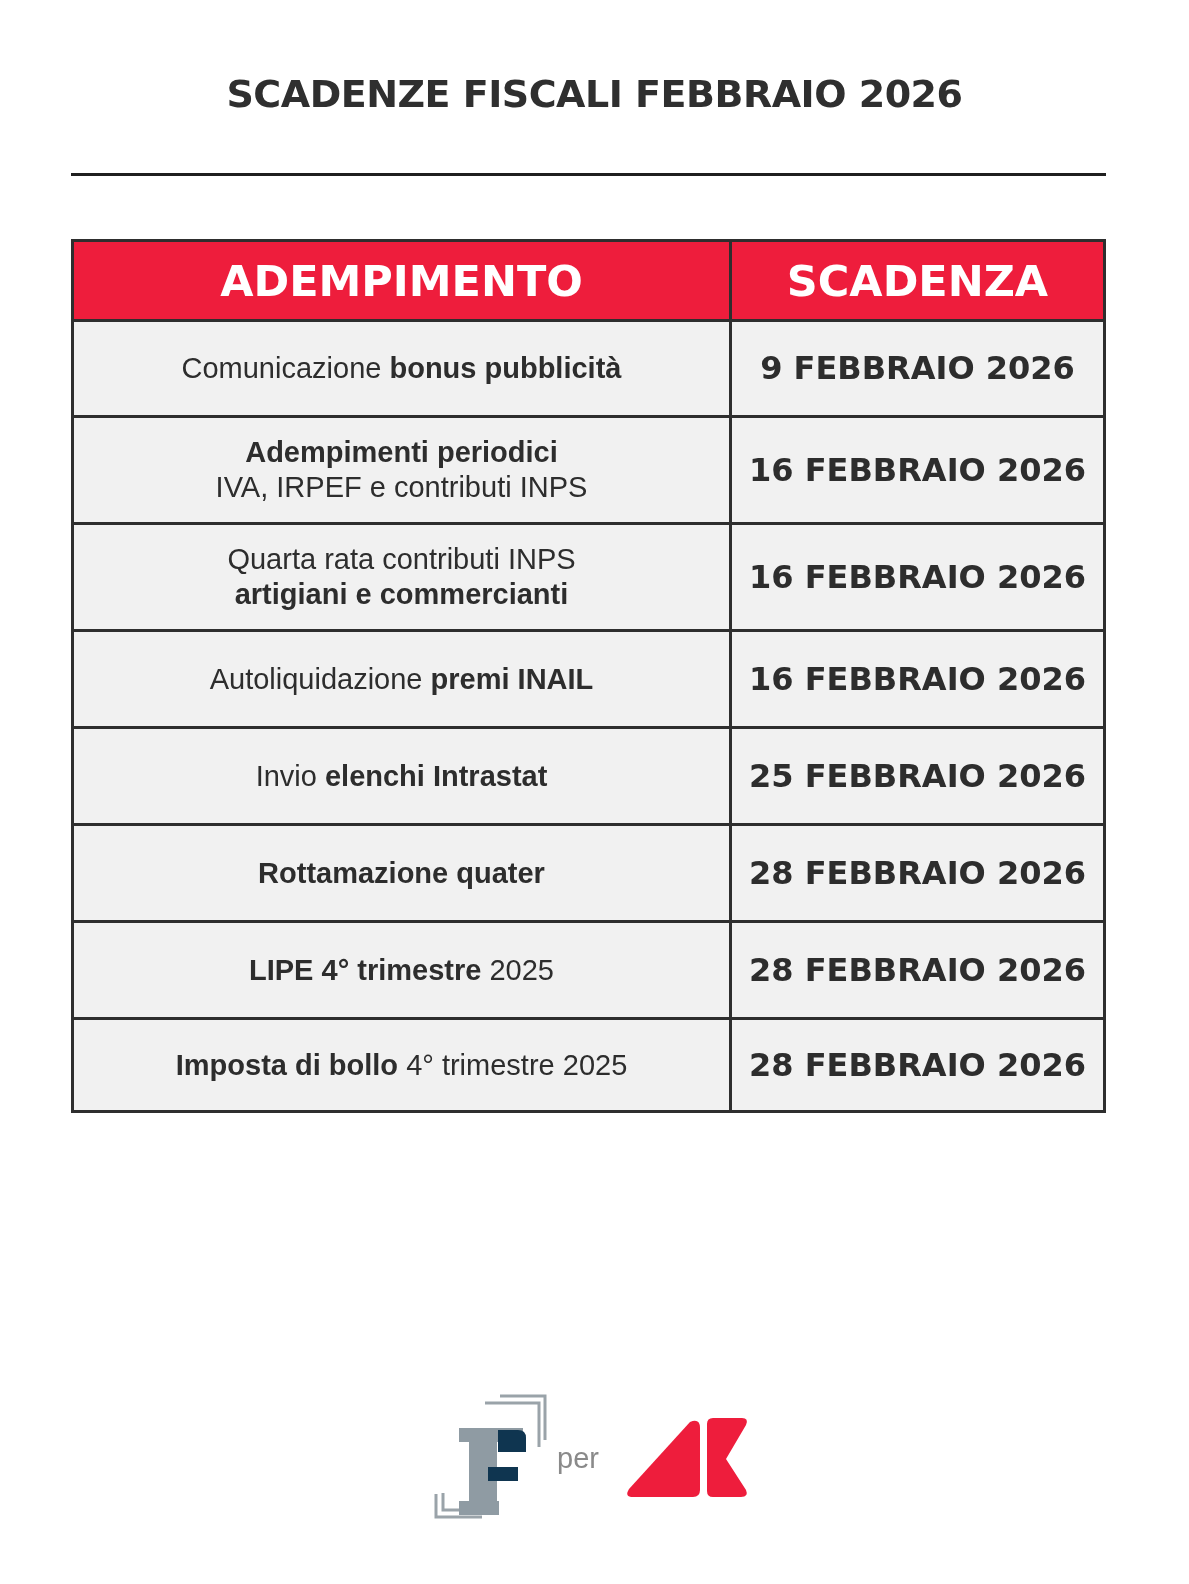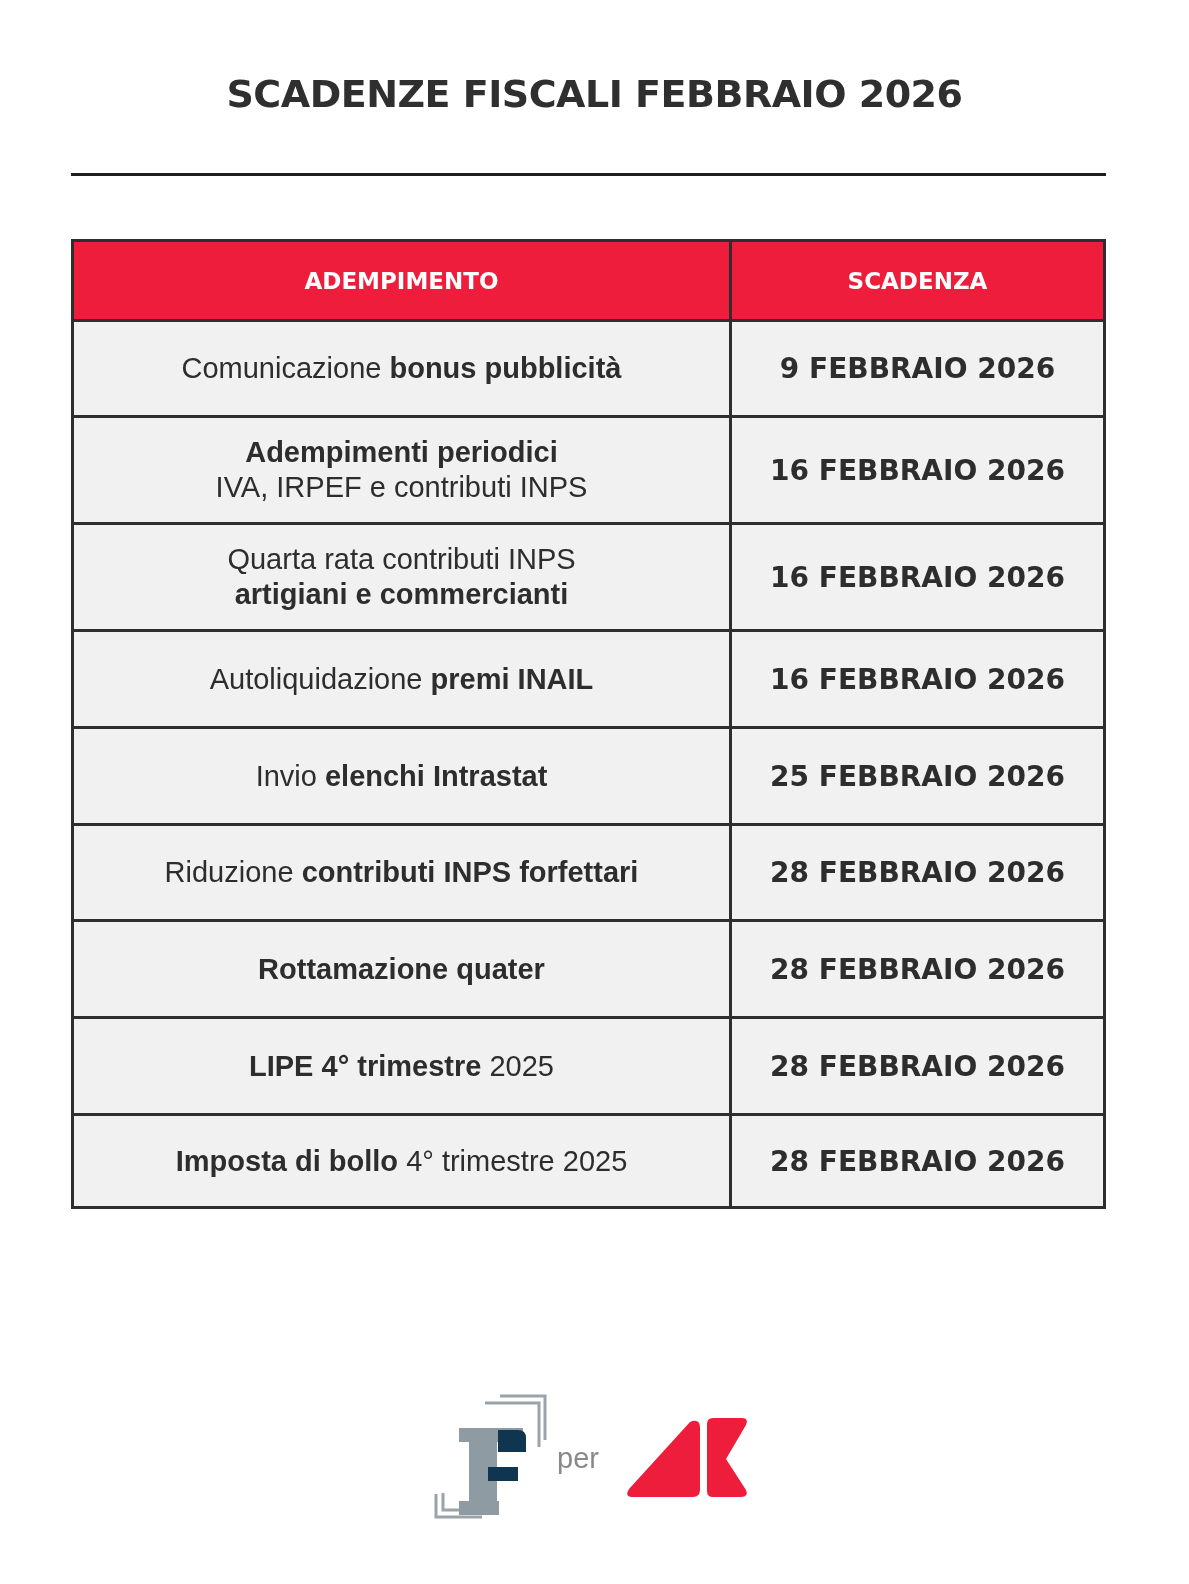--- a/index.html
+++ b/index.html
@@ -6,23 +6,23 @@
   body { width: 1189px; height: 1584px; position: relative; overflow: hidden;
          font-family: "Liberation Sans", "DejaVu Sans", sans-serif; color: #2d2d2d; }
   .title { position: absolute; left: 0; width: 1189px; top: 72px; text-align: center;
            font-family: "DejaVu Sans", sans-serif; font-weight: bold; font-size: 38px;
            letter-spacing: -0.5px; color: #2f2f2f; }
   .rule { position: absolute; left: 71px; width: 1035px; top: 173px; height: 3px; background: #1f1f1f; }
   table { position: absolute; left: 71px; top: 239px; width: 1035px; border-collapse: collapse;
           table-layout: fixed; }
   th, td { border: 3px solid #2e2e2e; text-align: center; vertical-align: middle; padding: 0; }
   th { background: #ee1d3c; color: #ffffff; font-family: "DejaVu Sans", sans-serif; font-weight: bold;
-       font-size: 23px; height: 77px; }
+       font-size: 43px; height: 77px; }
   td { background: #f1f1f1; font-size: 29px; line-height: 35px; color: #2d2d2d; }
-  td.date { font-family: "DejaVu Sans", sans-serif; font-weight: bold; font-size: 28px; }
+  td.date { font-family: "DejaVu Sans", sans-serif; font-weight: bold; font-size: 32px; }
   td b { font-weight: bold; }
   .col1 { width: 658px; }
   .logos { position: absolute; left: 0; top: 0; }
   .per { position: absolute; left: 557px; top: 1442px; font-size: 29px; color: #8a8a8a; }
 </style>
 </head>
 <body>
 
 <div class="title">SCADENZE FISCALI FEBBRAIO 2026</div>
 <div class="rule"></div>
@@ -58,24 +58,20 @@
         <td class="date">16 FEBBRAIO 2026</td>
       </tr>
       <tr style="height: 97px;">
         <td><span>Autoliquidazione </span><b>premi INAIL</b></td>
         <td class="date">16 FEBBRAIO 2026</td>
       </tr>
       <tr style="height: 97px;">
         <td><span>Invio </span><b>elenchi Intrastat</b></td>
         <td class="date">25 FEBBRAIO 2026</td>
       </tr>
-      <tr style="height: 96px;">
-        <td><span>Riduzione </span><b>contributi INPS forfettari</b></td>
-        <td class="date">28 FEBBRAIO 2026</td>
-      </tr>
       <tr style="height: 97px;">
         <td><b>Rottamazione quater</b></td>
         <td class="date">28 FEBBRAIO 2026</td>
       </tr>
       <tr style="height: 97px;">
         <td><b>LIPE 4° trimestre </b><span>2025</span></td>
         <td class="date">28 FEBBRAIO 2026</td>
       </tr>
       <tr style="height: 93px;">
         <td><b>Imposta di bollo </b><span>4° trimestre 2025</span></td>

